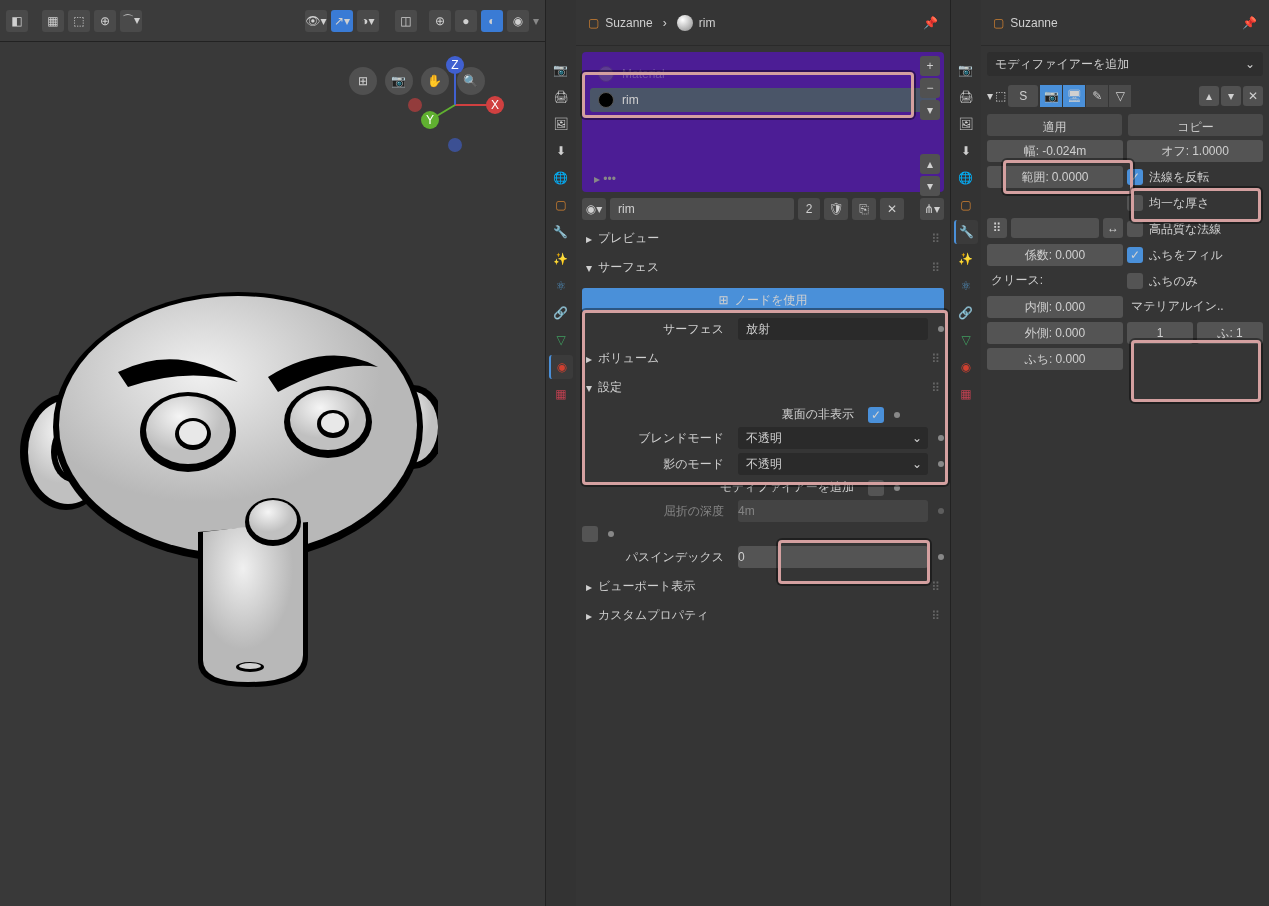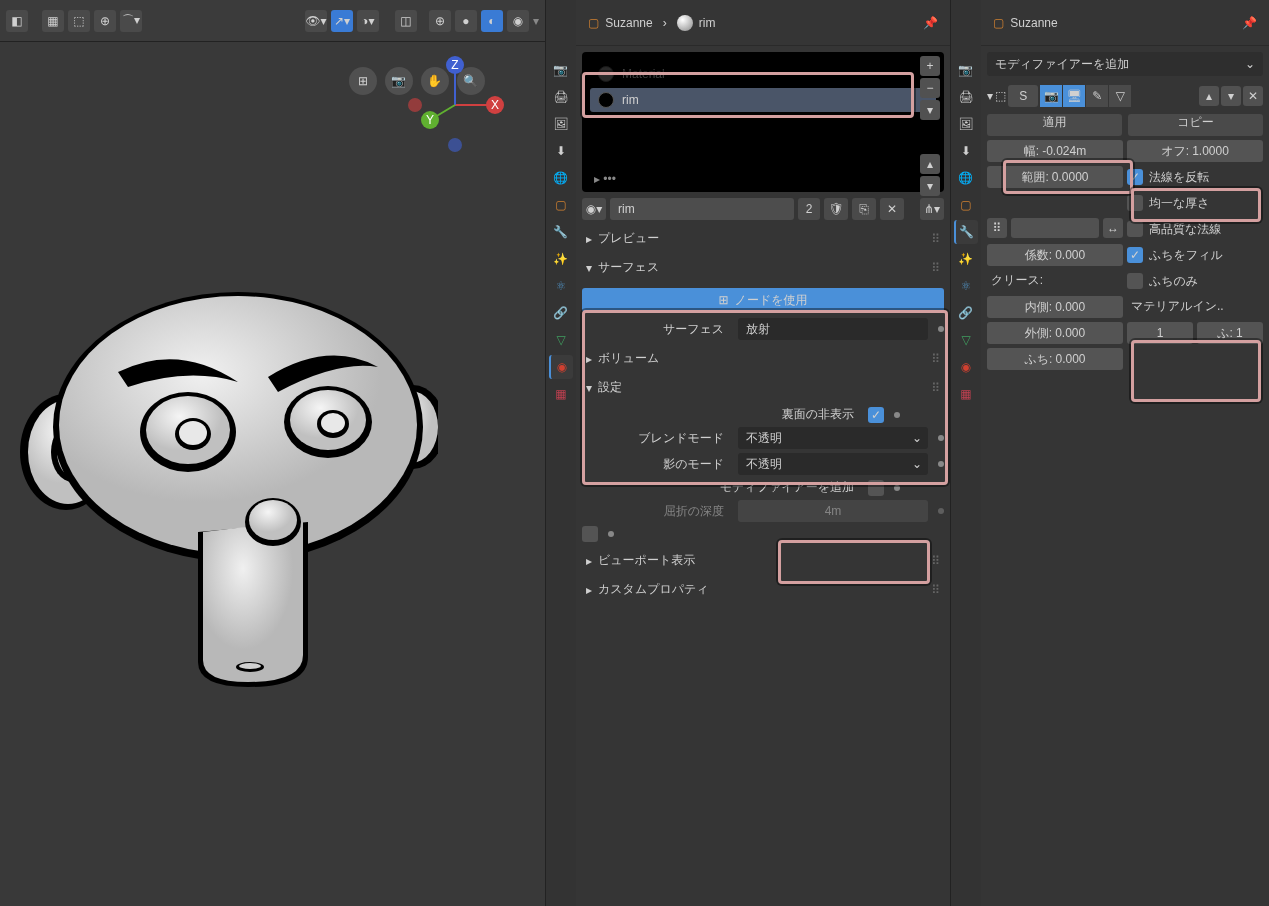--- a/index.html
+++ b/index.html
@@ -20,51 +20,51 @@
 
 .tab-col{width:30px;background:#333;display:flex;flex-direction:column;padding-top:58px;gap:3px}
 .tab-ic{width:24px;height:24px;margin:0 auto;display:flex;align-items:center;justify-content:center;border-radius:3px}
 .tab-ic.sel{background:#3b3b3b;border-left:2px solid #4a90d9}
 
 .pcontent{flex:1;overflow:hidden}
 .breadcrumb{height:46px;display:flex;align-items:center;padding:0 12px;gap:10px;border-bottom:1px solid #2a2a2a}
 .bc-item{display:flex;align-items:center;gap:6px}
 .bc-ic{width:16px;height:16px;border-radius:50%;background:#555}
 
-.mat-slots{margin:6px;background:#000000;border-radius:4px;padding:8px;position:relative;height:140px}
+.mat-slots{margin:6px;background:#4c1d95;border-radius:4px;padding:8px;position:relative;height:140px}
 .mat-row{display:flex;align-items:center;gap:8px;padding:4px 8px;border-radius:3px;margin:2px 0}
 .mat-row.selected{background:#4a5568}
 .mat-swatch{width:16px;height:16px;border-radius:50%;background:#000;border:1px solid #555}
 .slot-btns{position:absolute;right:4px;top:4px;display:flex;flex-direction:column;gap:2px}
 .sq-btn{width:20px;height:20px;background:#515151;border-radius:3px;display:flex;align-items:center;justify-content:center;cursor:pointer}
 
 .mat-name-row{display:flex;gap:4px;margin:4px 6px;align-items:center}
 .dd-btn{width:24px;height:22px;background:#4a4a4a;border-radius:3px;display:flex;align-items:center;justify-content:center}
 .name-field{flex:1;height:22px;background:#4d4d4d;border-radius:3px;padding:0 8px;display:flex;align-items:center}
 .num-badge{width:22px;height:22px;background:#4a4a4a;border-radius:3px;display:flex;align-items:center;justify-content:center}
 
 .section{margin:0 6px}
 .sec-head{display:flex;align-items:center;padding:6px 4px;cursor:pointer}
 .sec-head .tri{margin-right:6px}
 .drag-dots{margin-left:auto;color:#666}
 .use-nodes{margin:6px 0;height:24px;background:#4a90d9;border-radius:3px;display:flex;align-items:center;justify-content:center;gap:6px}
 
 .prop-row{display:flex;align-items:center;margin:4px 0;gap:6px}
 .prop-label{width:150px;text-align:right;padding-right:8px}
-.prop-val{flex:1;height:22px;background:#4a4a4a;border-radius:3px;display:flex;align-items:center;justify-content:center;position:relative}
+.prop-val{flex:1;height:22px;background:#4a4a4a;border-radius:3px;display:flex;align-items:center;justify-content:flex-start;position:relative}
 .prop-val.dark{background:#2a2a2a}
 .prop-val.num{background:#545454}
 .dot{width:6px;height:6px;border-radius:50%;background:#888;margin-left:4px}
 .cb{width:16px;height:16px;background:#545454;border-radius:3px;display:flex;align-items:center;justify-content:center}
 .cb.checked{background:#4a90d9}
 
 .hl{position:absolute;border:3px solid #d4a0a0;border-radius:4px;pointer-events:none;box-shadow:0 0 0 2px rgba(0,0,0,0.4)}
 
 .mod-header{display:flex;gap:2px;align-items:center;margin:4px 6px;height:28px}
-.mod-btn{height:22px;background:#4a4a4a;border-radius:3px;padding:0 10px;display:flex;align-items:flex-start;justify-content:center;cursor:pointer}
+.mod-btn{height:22px;background:#4a4a4a;border-radius:3px;padding:0 10px;display:flex;align-items:flex-end;justify-content:center;cursor:pointer}
 .mod-dd{flex:1;height:24px;background:#2e2e2e;border-radius:3px;display:flex;align-items:center;padding:0 8px;justify-content:space-between;margin:6px}
 .mod-icons{display:flex;gap:1px}
 .mod-ic{width:22px;height:22px;background:#4a4a4a;display:flex;align-items:center;justify-content:center}
 .mod-ic.on{background:#4a90d9}
 
 .num-field{height:22px;background:#545454;border-radius:3px;display:flex;align-items:center;justify-content:center;padding:0 6px;font-size:11px}
 .two-col{display:grid;grid-template-columns:1fr 1fr;gap:4px;margin:3px 6px}
 .chk-row{display:flex;align-items:center;gap:6px;height:22px}
 
 svg{display:block}
@@ -313,20 +313,27 @@
           <div class="prop-label">屈折の深度</div>
           <div class="prop-val num">
               <span>4m</span>
             </div>
           <span class="dot"></span>
         </div>
         <div class="prop-row">
           <div class="cb"></div>
           <span class="dot"></span>
         </div>
+        <div class="prop-row">
+          <div class="prop-label">パスインデックス</div>
+          <div class="prop-val num">
+              <span>0</span>
+            </div>
+          <span class="dot"></span>
+        </div>
 
         <div class="sec-head">
           <span class="tri">▸</span>
           <span>ビューポート表示</span>
           <span class="drag-dots">⠿</span>
         </div>
         <div class="sec-head">
           <span class="tri">▸</span>
           <span>カスタムプロパティ</span>
           <span class="drag-dots">⠿</span>

